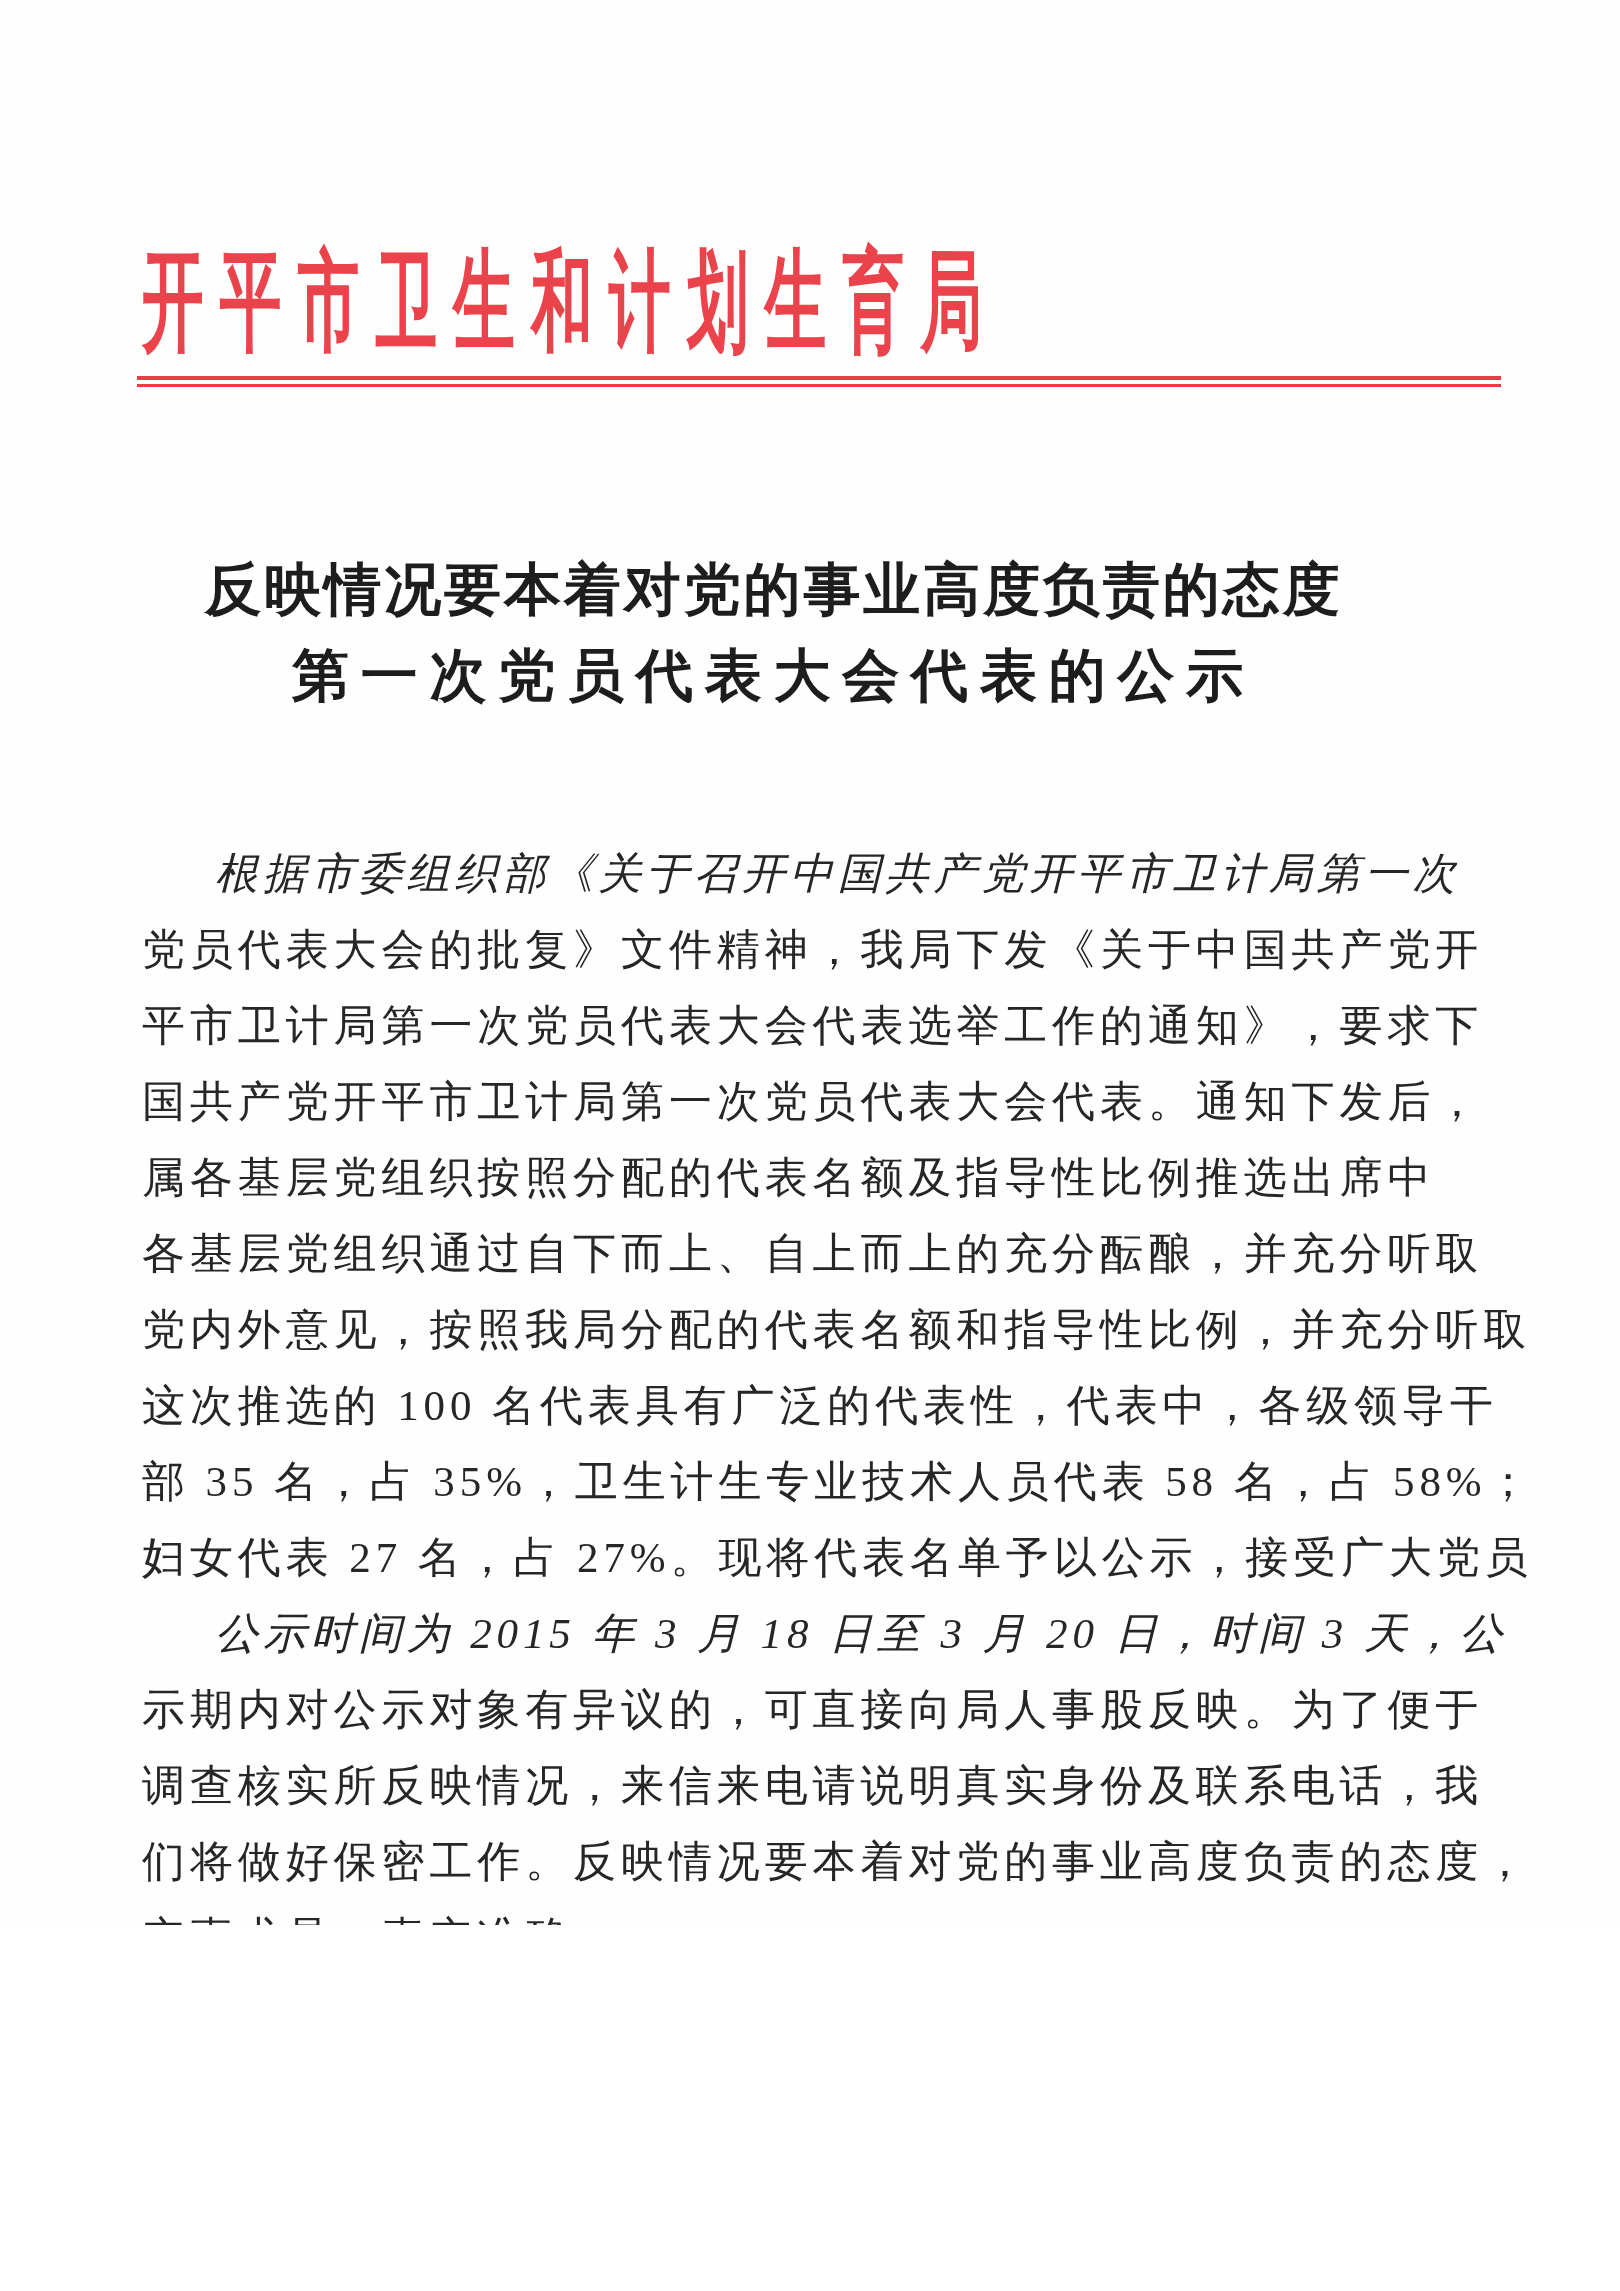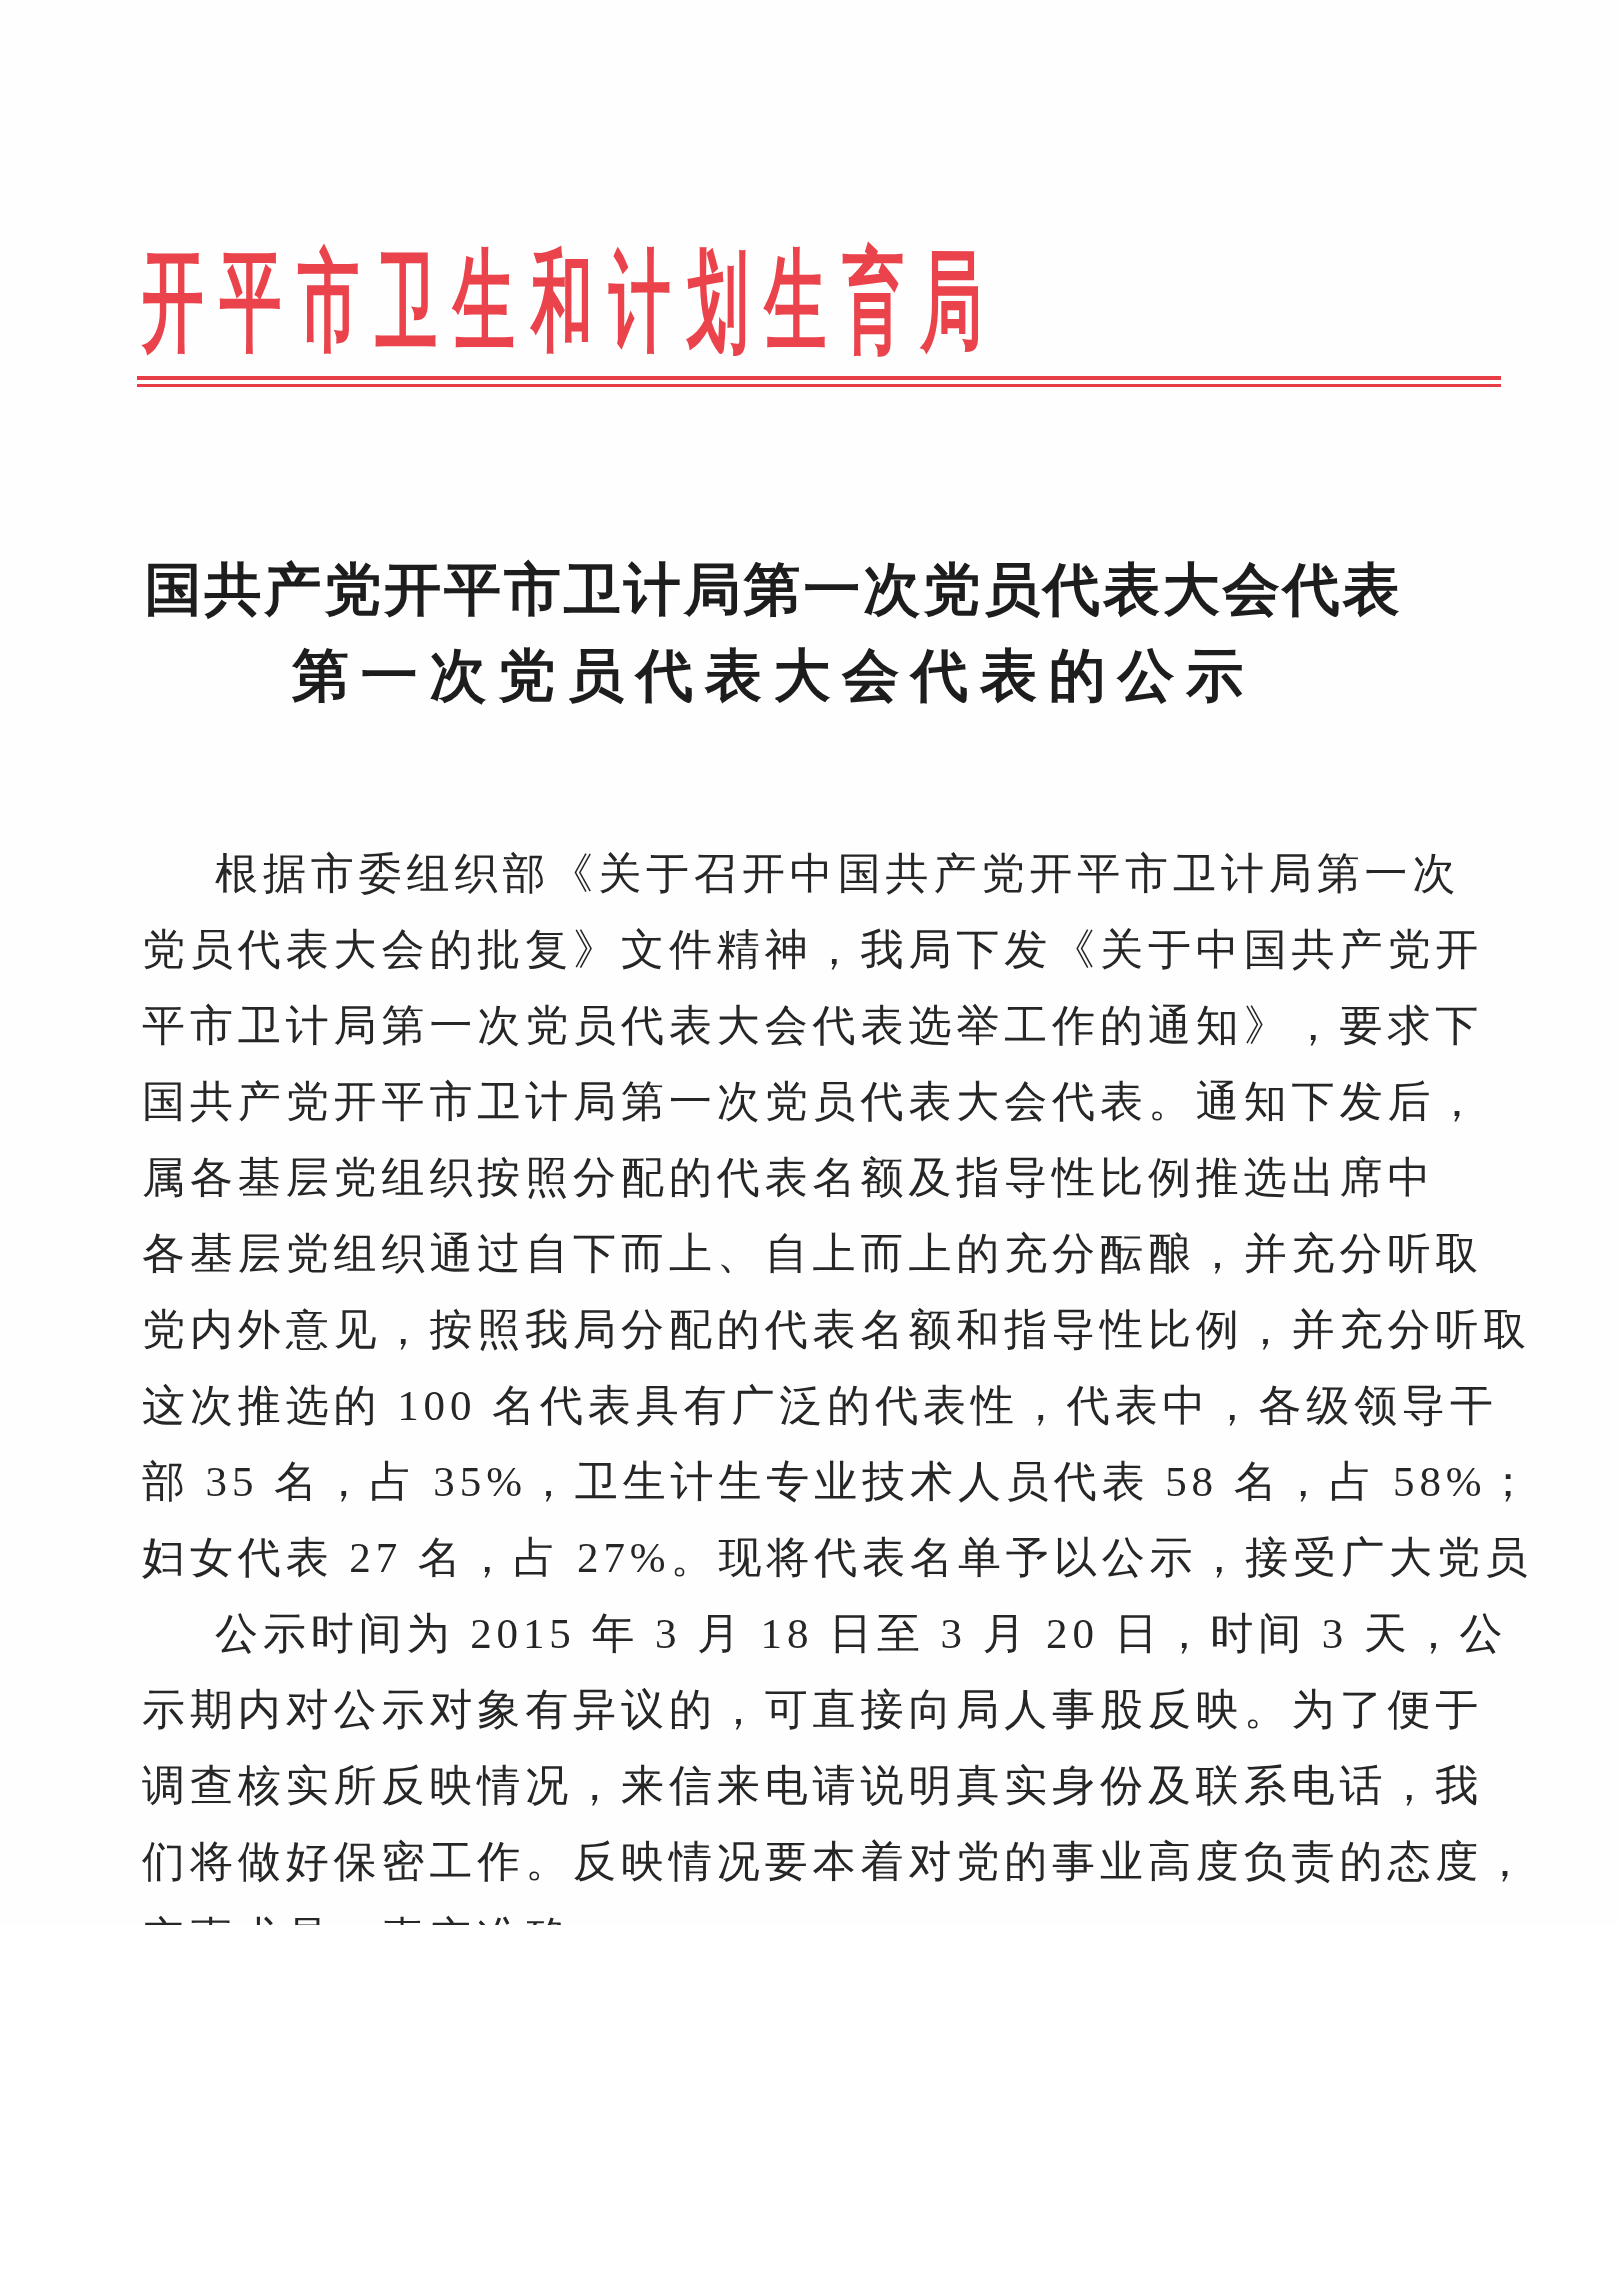--- a/index.html
+++ b/index.html
@@ -35,42 +35,42 @@
   .doc-title .t1{letter-spacing:2.9px;}
   .doc-title .t2{letter-spacing:11.8px;}
   
   .body-text{
     position:absolute;left:142px;top:836px;width:1358px;
     font-size:43px;line-height:76px;
     letter-spacing:4.9px;
     color:#262626;
   }
   .body-line{white-space:nowrap;}
-  .body-line.first{text-indent:73px;}
+  .body-line.first{text-indent:73px;font-style:italic;}
   
   .footer-rule{position:absolute;left:137px;top:2124px;width:1372px;}
   .footer-rule .rule-a{height:3.9px;background:#e73d45;}
   .footer-rule .rule-gap{height:4.9px;}
   .footer-rule .rule-b{height:8.8px;background:#e73d45;}
 </style>
 </head>
 <body>
 
 <div class="page">
 
   <div class="letterhead-title">开平市卫生和计划生育局</div>
 
   <div class="header-rule">
     <div class="rule-a"></div>
     <div class="rule-gap"></div>
     <div class="rule-b"></div>
   </div>
 
   <h1 class="doc-title">
-    <div class="t1">国共产党开平市卫计局第一次党员代表大会代表</div>
+    <div class="t1">反映情况要本着对党的事业高度负责的态度</div>
     <div class="t2">第一次党员代表大会代表的公示</div>
   </h1>
 
   <div class="body-text">
     <div class="body-line first">根据市委组织部《关于召开中国共产党开平市卫计局第一次</div>
     <div class="body-line">党员代表大会的批复》文件精神，我局下发《关于中国共产党开</div>
     <div class="body-line">平市卫计局第一次党员代表大会代表选举工作的通知》，要求下</div>
     <div class="body-line">国共产党开平市卫计局第一次党员代表大会代表。通知下发后，</div>
     <div class="body-line">属各基层党组织按照分配的代表名额及指导性比例推选出席中</div>
     <div class="body-line">各基层党组织通过自下而上、自上而上的充分酝酿，并充分听取</div>

